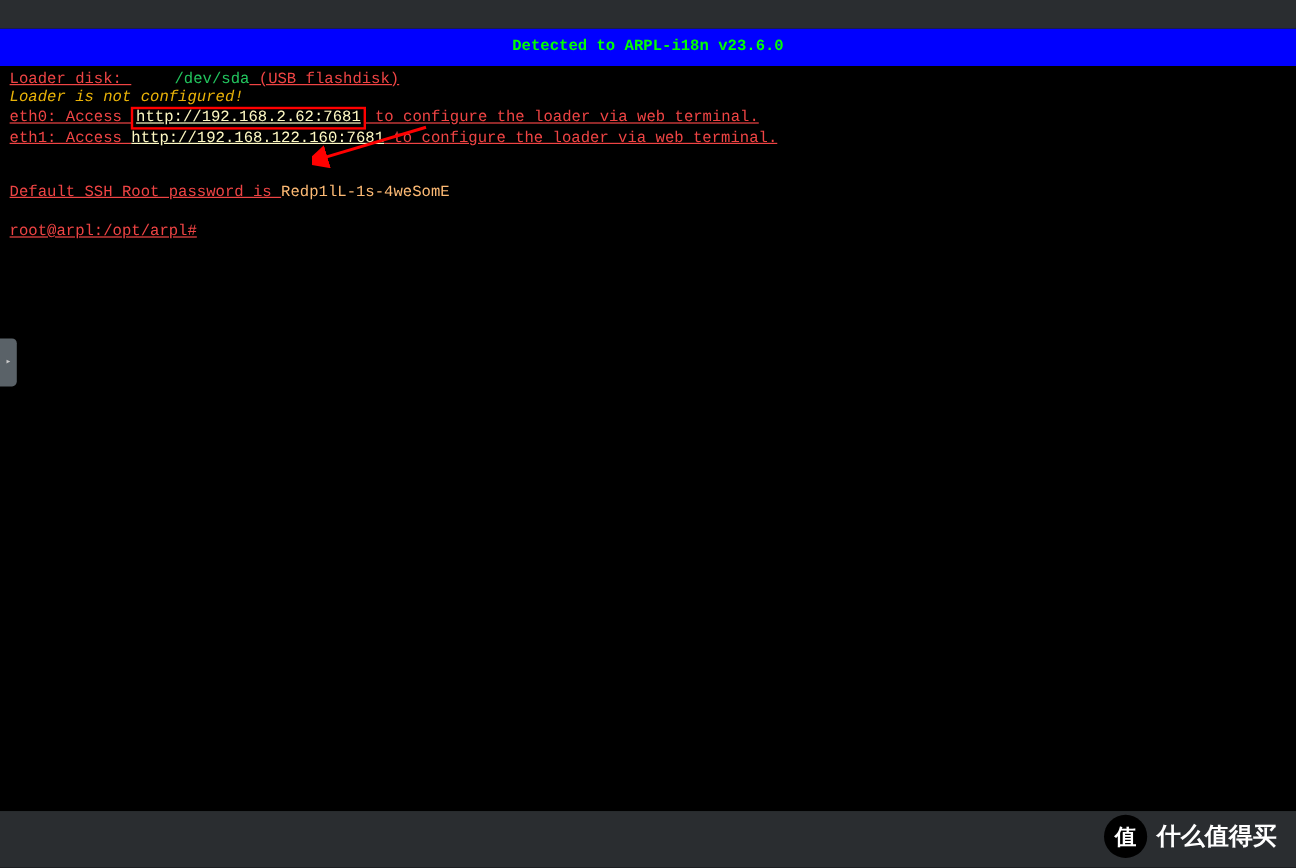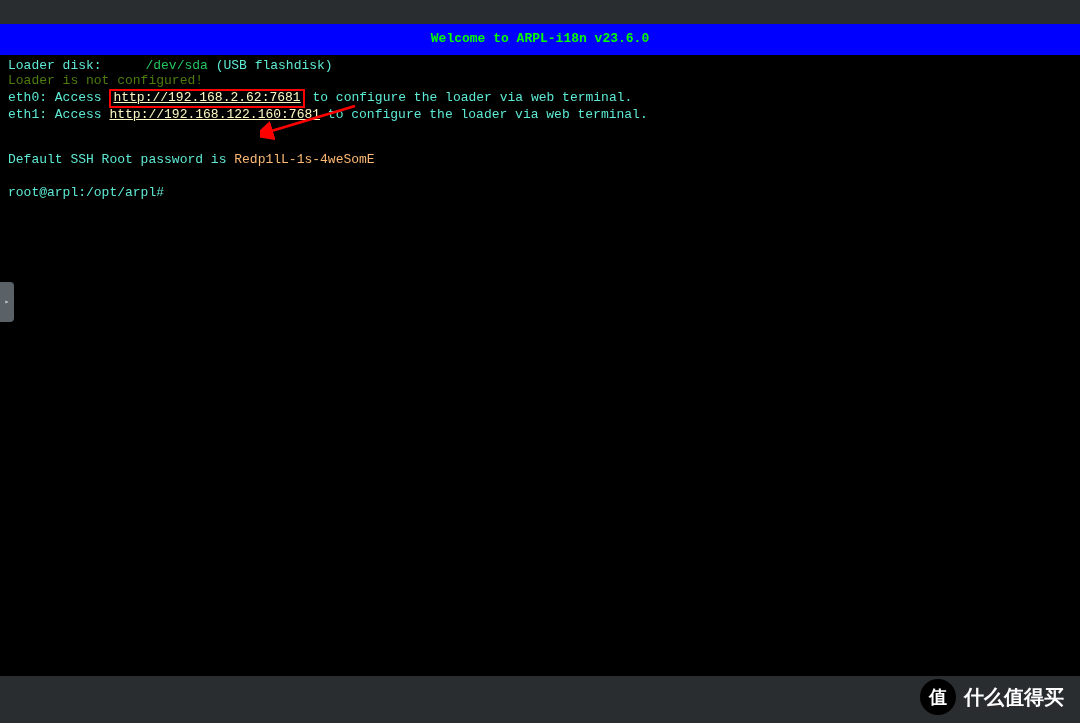--- a/index.html
+++ b/index.html
@@ -38,22 +38,22 @@
       font-weight: bold;
     }
     .terminal-body {
       padding: 4px 8px;
       color: #aaa;
     }
     .line {
       white-space: pre;
       min-height: 15px;
     }
-    .white { color: #5eead4; }
-    .green { color: #4d7c0f; }
+    .white { color: #ef4444; text-decoration: underline; }
+    .green { color: #eab308; font-style: italic; }
     .cyan { color: #22c55e; margin-left: 36px; }
     .red { color: #fdba74; }
     .blue-link { color: #fef9c3; text-decoration: underline; }
     .red-box {
       border: 2px solid #ff0000;
       padding: 0 2px;
       display: inline-block;
       position: relative;
     }
     .arrow {
@@ -127,21 +127,21 @@
       background: transparent;
     }
   </style>
 </head>
 <body>
 
 <div class="top-bar"></div>
 
 <div class="terminal-container">
   <div class="banner">
-    <span>Welcome to ARPL-i18n v23.6.0</span>
+    <span>Detected to ARPL-i18n v23.6.0</span>
   </div>
 
   <div class="terminal-body">
     <div class="line"><span class="white">Loader disk: </span><span class="cyan">/dev/sda</span><span class="white"> (USB flashdisk)</span></div>
     <div class="line green">Loader is not configured!</div>
     <div class="line"><span class="white">eth0: Access </span><span class="red-box"><span class="blue-link">http://192.168.2.62:7681</span></span><span class="white"> to configure the loader via web terminal.</span></div>
     <div class="line"><span class="white">eth1: Access </span><span class="blue-link">http://192.168.122.160:7681</span><span class="white"> to configure the loader via web terminal.</span></div>
     <div class="line">&nbsp;</div>
     <div class="line">&nbsp;</div>
     <div class="line"><span class="white">Default SSH Root password is </span><span class="red">Redp1lL-1s-4weSomE</span></div>

